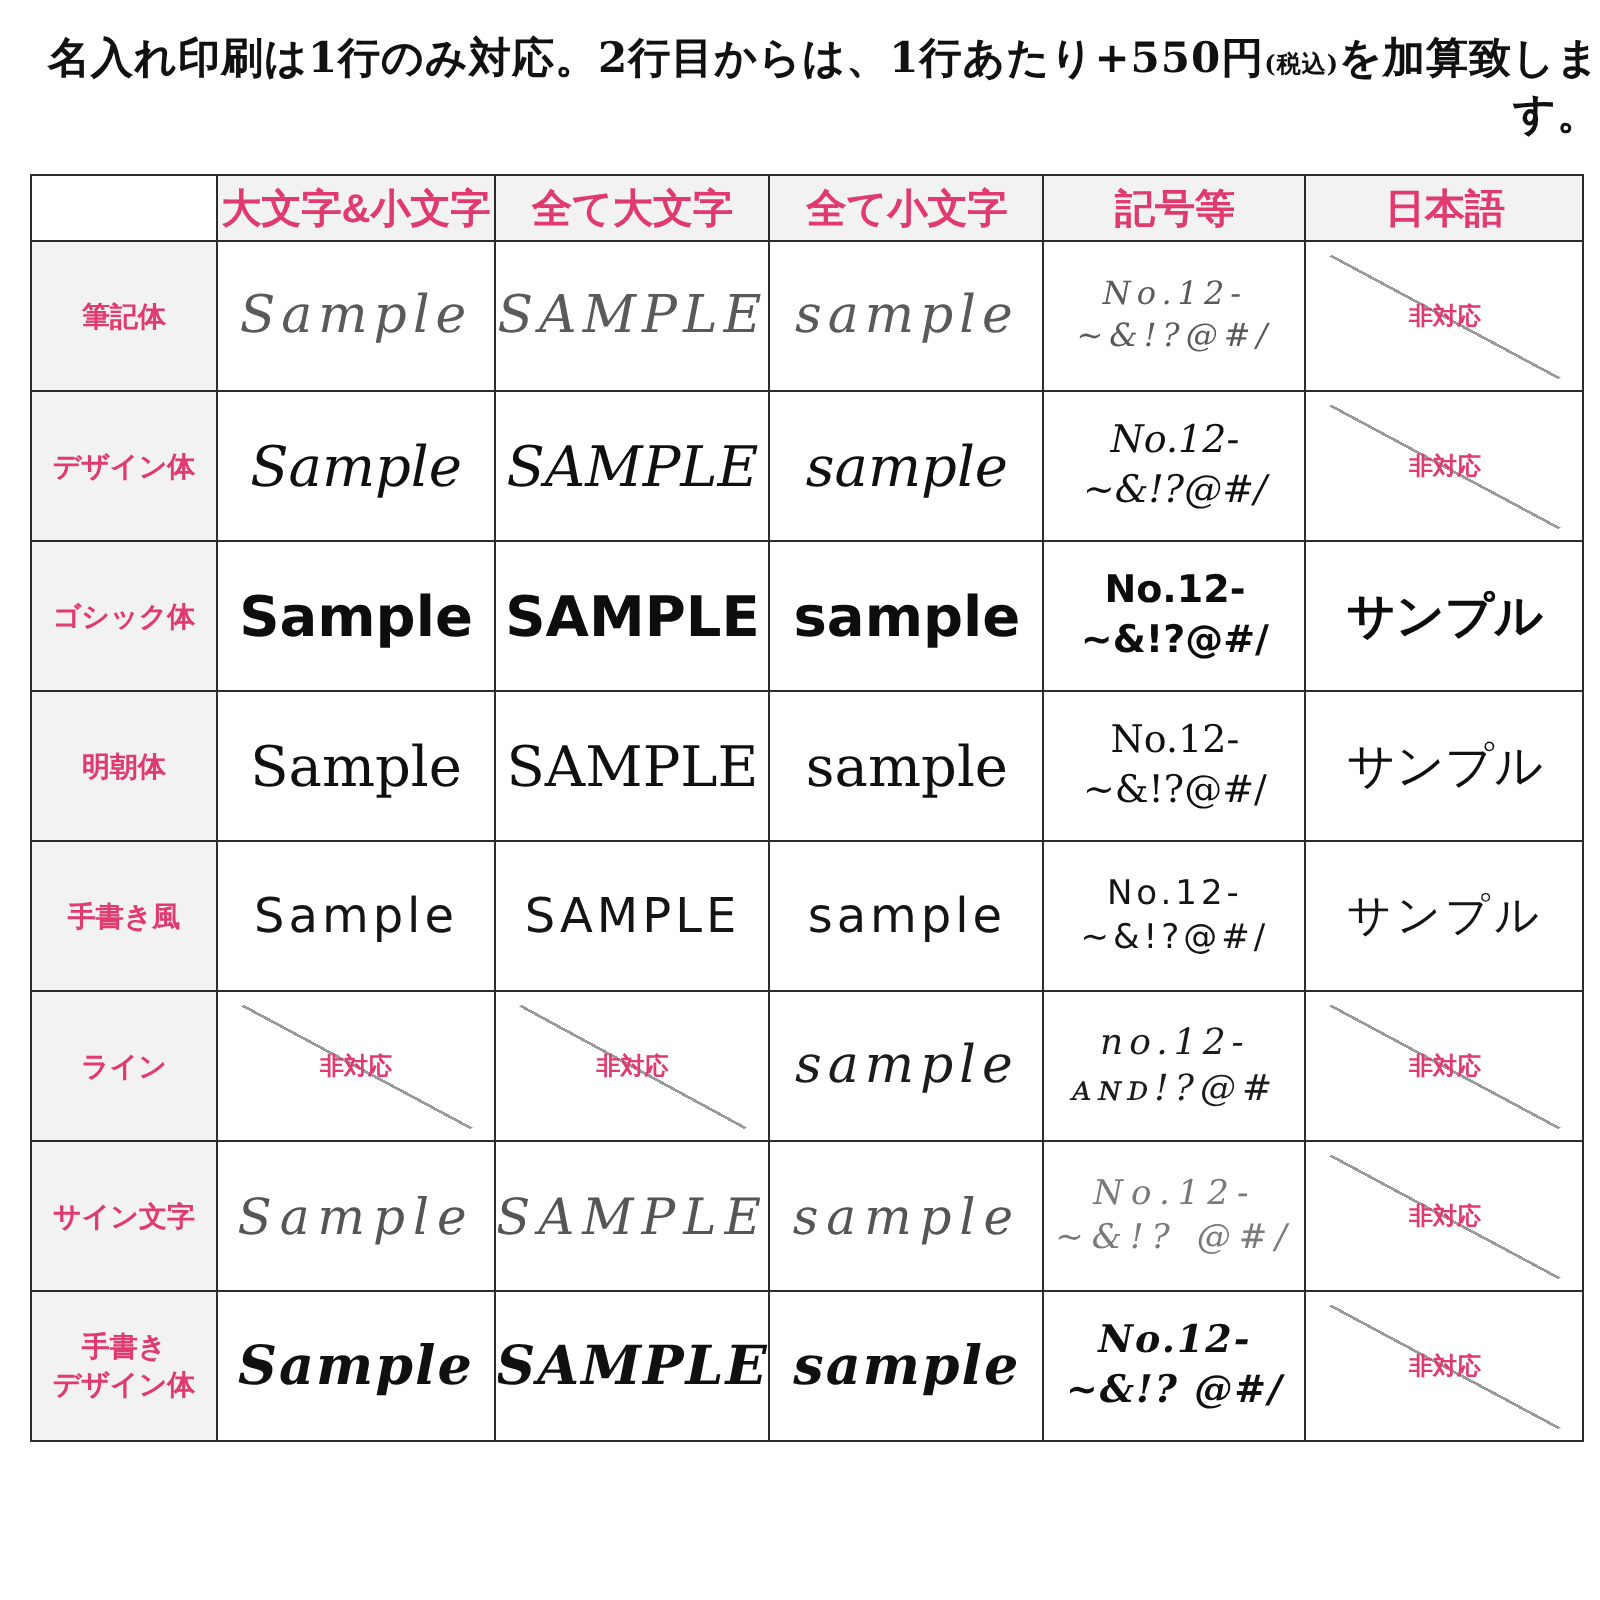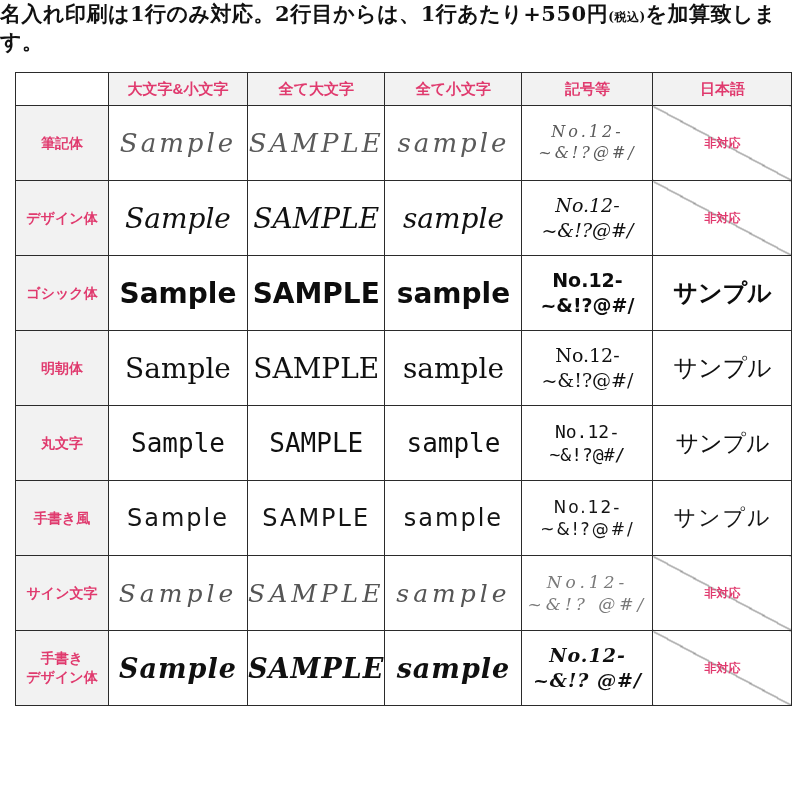--- a/index.html
+++ b/index.html
@@ -5,21 +5,22 @@
   html, body {
     margin: 0;
     padding: 0;
     width: 800px;
     height: 800px;
     background: #ffffff;
     font-family: "Liberation Sans", sans-serif;
     overflow: hidden;
   }
   .notice {
-    text-align: left;
+    padding-top: 15px;
+    text-align: right;
     font-family: "DejaVu Serif", "Liberation Serif", serif;
     font-weight: bold;
     font-size: 21px;
     color: #111;
     letter-spacing: 0.5px;
   }
   .notice .tax {
     font-size: 12px;
     font-weight: bold;
   }
@@ -34,32 +35,32 @@
     text-align: center;
     vertical-align: middle;
     overflow: hidden;
   }
   .pricing thead tr { height: 33px; }
   .pricing tbody tr { height: 75px; }
   .corner { background: #ffffff; }
   .col-head {
     background: #f2f2f2;
     color: #e03a6e;
-    font-size: 15px;
+    font-size: 20px;
     font-weight: bold;
   }
   .label-cell {
     background: #f2f2f2;
     color: #e03a6e;
     font-size: 14px;
     font-weight: bold;
     white-space: pre-line;
     line-height: 1.35;
   }
-  td.cell { background: #ffffff; color: #111; }
+  td.cell { background: #ffffff; color: #111; border-radius: 32px; }
   td.na {
     color: #e03a6e;
     font-weight: bold;
     font-size: 12px;
     font-family: "Liberation Sans", sans-serif !important;
     font-style: normal !important;
     letter-spacing: 0 !important;
     background-image: linear-gradient(to top right,
       transparent calc(50% - 0.7px),
       #9a9a9a calc(50% - 0.7px),
@@ -195,41 +196,41 @@
       <th class="label-cell">明朝体</th>
       <td class="cell sample">Sample</td>
       <td class="cell sample">SAMPLE</td>
       <td class="cell sample">sample</td>
       <td class="cell sym">
         <span>No.12-</span>
         <span>~&amp;!?@#/</span>
       </td>
       <td class="cell sample jp">サンプル</td>
     </tr>
-    <tr class="r-maru">
-      <th class="label-cell">丸文字</th>
-      <td class="cell sample">Sample</td>
-      <td class="cell sample">SAMPLE</td>
-      <td class="cell sample">sample</td>
-      <td class="cell sym">
-        <span>No.12-</span>
-        <span>~&amp;!?@#/</span>
-      </td>
-      <td class="cell sample jp">サンプル</td>
-    </tr>
     <tr class="r-tegaki">
       <th class="label-cell">手書き風</th>
       <td class="cell sample">Sample</td>
       <td class="cell sample">SAMPLE</td>
       <td class="cell sample">sample</td>
       <td class="cell sym">
         <span>No.12-</span>
         <span>~&amp;!?@#/</span>
       </td>
       <td class="cell sample jp">サンプル</td>
+    </tr>
+    <tr class="r-line">
+      <th class="label-cell">ライン</th>
+      <td class="cell na">非対応</td>
+      <td class="cell na">非対応</td>
+      <td class="cell sample">sample</td>
+      <td class="cell sym">
+        <span>no.12-</span>
+        <span>ᴀɴᴅ!?@#</span>
+      </td>
+      <td class="cell na">非対応</td>
     </tr>
     <tr class="r-sign">
       <th class="label-cell">サイン文字</th>
       <td class="cell sample">Sample</td>
       <td class="cell sample">SAMPLE</td>
       <td class="cell sample">sample</td>
       <td class="cell sym">
         <span>No.12-</span>
         <span>~&amp;!? @#/</span>
       </td>

